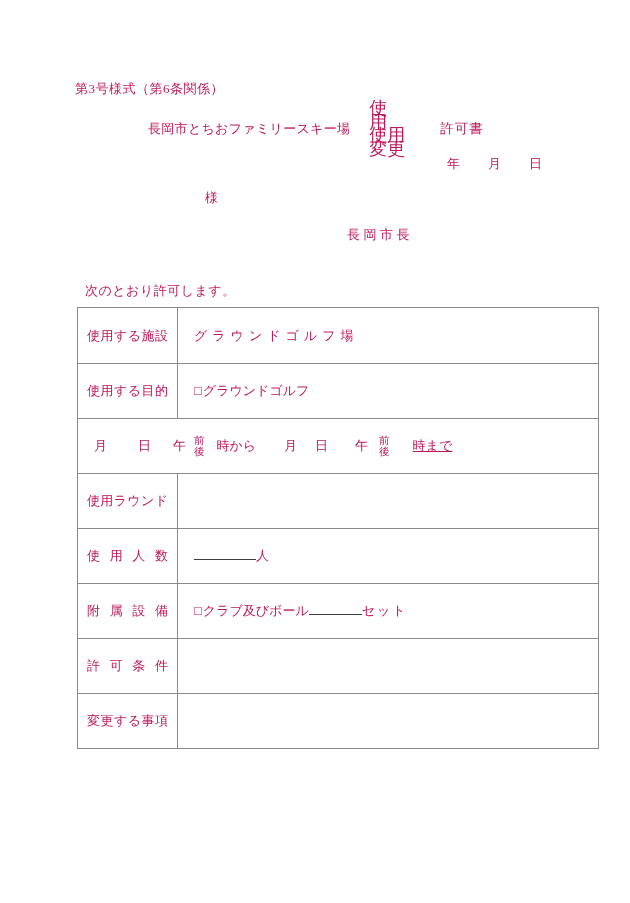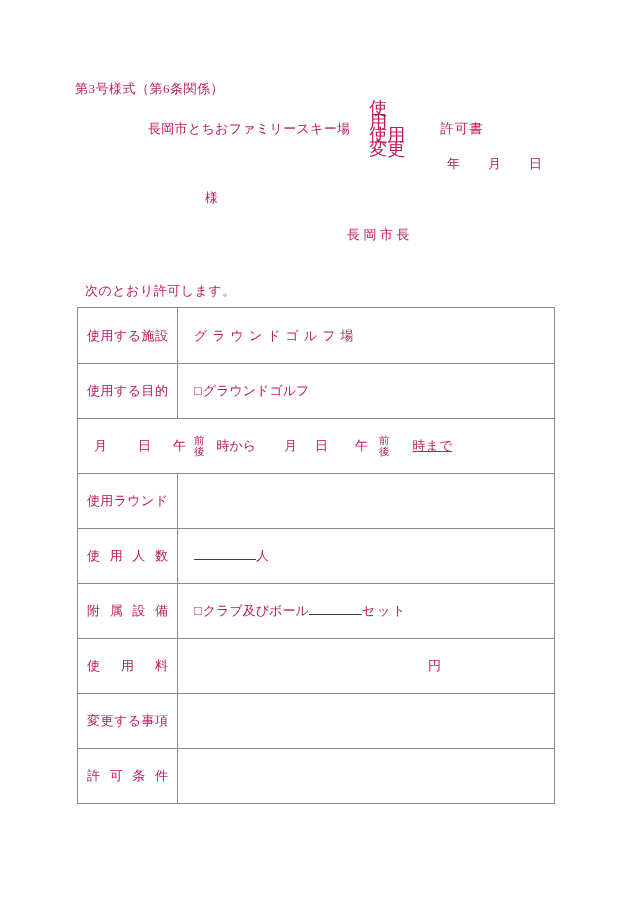--- a/index.html
+++ b/index.html
@@ -55,21 +55,21 @@
   .date-line .dsep { display: inline-block; width: 28px; }
 
   .addressee { position: absolute; left: 205px; top: 189px; }
   .issuer { position: absolute; left: 347px; top: 226px; letter-spacing: 3.5px; }
   .intro { position: absolute; left: 85px; top: 282px; letter-spacing: 0.5px; }
 
   .permit-table {
     position: absolute;
     left: 77px;
     top: 307px;
-    width: 478px;
+    width: 522px;
     border: 1px solid #8a8a8a;
   }
   .t-row {
     display: flex;
     height: 55px;
     border-top: 1px solid #8a8a8a;
   }
   .t-row:first-child { border-top: none; }
   .t-label {
     width: 100px;
@@ -206,37 +206,29 @@
 
     <div class="t-row">
       <div class="t-label">
         <span class="jtext">附属設備</span>
       </div>
       <div class="t-content">
         <span><span class="checkbox-glyph">□</span><span>クラブ及びボール</span><span class="fill-line narrow"></span><span class="unit-seat">セット</span></span>
       </div>
     </div>
 
-    <div class="t-row">
-      <div class="t-label">
-        <span class="jtext">使用料</span>
-      </div>
-      <div class="t-content">
-        <span class="yen-offset">円</span>
-      </div>
+
+    <div class="t-row">
+      <div class="t-label">
+        <span class="jtext">許可条件</span>
+      </div>
+      <div class="t-content"></div>
     </div>
 
     <div class="t-row">
       <div class="t-label">
         <span class="jtext">変更する事項</span>
-      </div>
-      <div class="t-content"></div>
-    </div>
-
-    <div class="t-row">
-      <div class="t-label">
-        <span class="jtext">許可条件</span>
       </div>
       <div class="t-content"></div>
     </div>
 
   </div>
 </div>
 
 </body></html>

